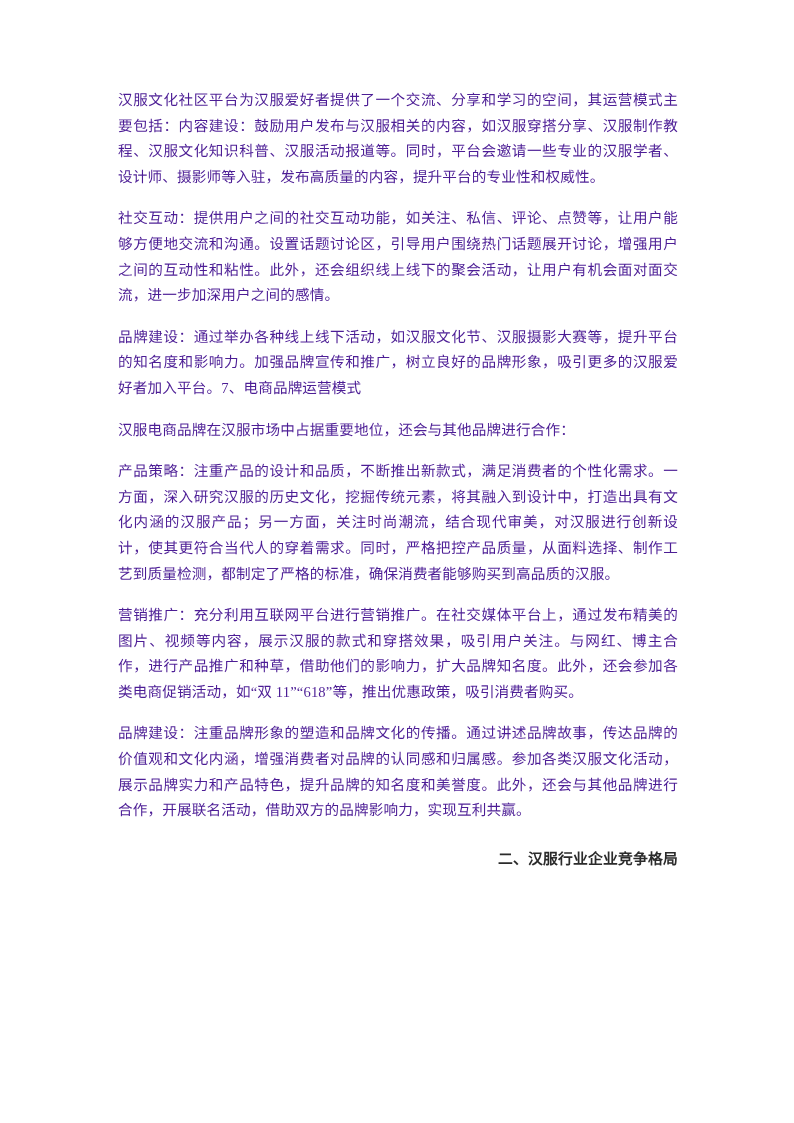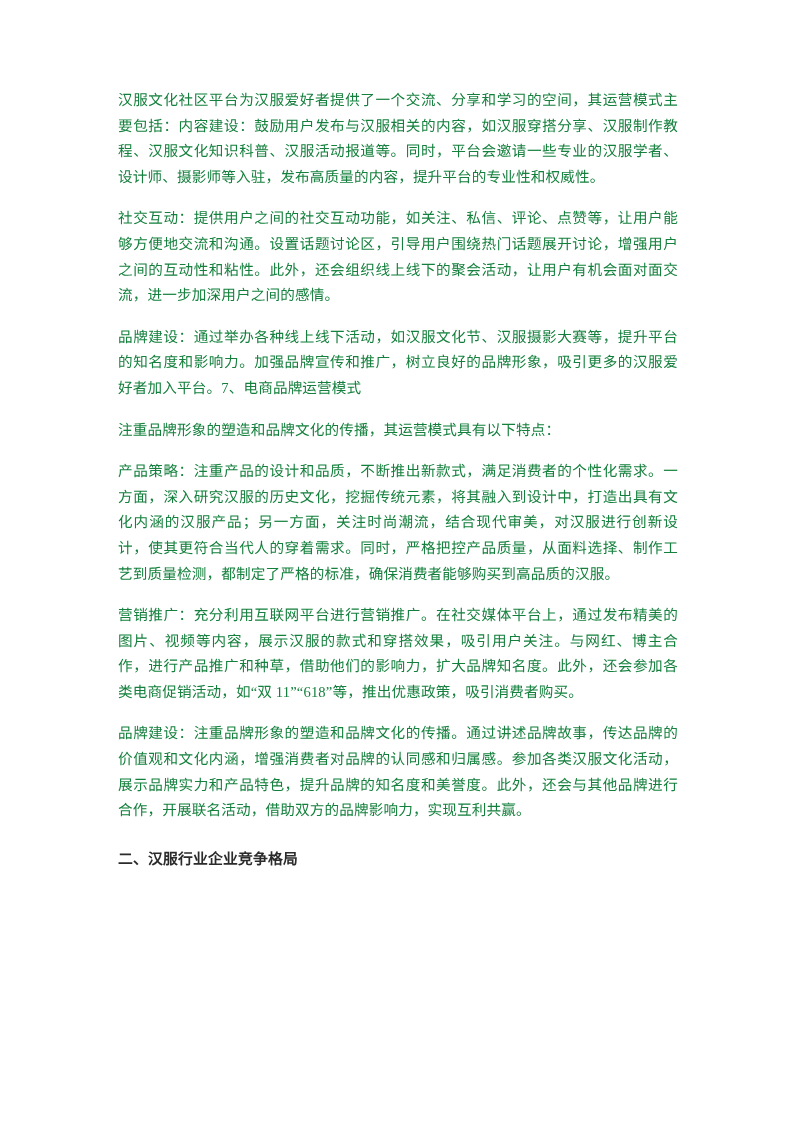--- a/index.html
+++ b/index.html
@@ -23,56 +23,57 @@
     position: absolute;
     left: 118px;
     top: 88px;
     width: 560px;
   }
 
   .para {
     font-family: "Liberation Serif", "DejaVu Serif", serif;
     font-size: 14.6px;
     line-height: 25.6px;
-    color: #15803d;
+    color: #4c1d95;
     text-align: justify;
     text-justify: inter-ideograph;
     margin: 0 0 16px 0;
     letter-spacing: 0.15px;
     word-break: break-all;
   }
 
   .para:last-of-type {
     margin-bottom: 11px;
   }
 
   .section-heading {
     font-family: "Liberation Sans", "DejaVu Sans", sans-serif;
     font-size: 14.8px;
     line-height: 26px;
     font-weight: bold;
     color: #2b2b2b;
     margin: 22px 0 0 0;
     letter-spacing: 0.2px;
+    text-align: right;
   }
 </style>
 </head>
 <body>
 
 <div class="page">
   <div class="page-body">
 
     <p class="para">汉服文化社区平台为汉服爱好者提供了一个交流、分享和学习的空间，其运营模式主要包括：内容建设：鼓励用户发布与汉服相关的内容，如汉服穿搭分享、汉服制作教程、汉服文化知识科普、汉服活动报道等。同时，平台会邀请一些专业的汉服学者、设计师、摄影师等入驻，发布高质量的内容，提升平台的专业性和权威性。</p>
 
     <p class="para">社交互动：提供用户之间的社交互动功能，如关注、私信、评论、点赞等，让用户能够方便地交流和沟通。设置话题讨论区，引导用户围绕热门话题展开讨论，增强用户之间的互动性和粘性。此外，还会组织线上线下的聚会活动，让用户有机会面对面交流，进一步加深用户之间的感情。</p>
 
 
     <p class="para">品牌建设：通过举办各种线上线下活动，如汉服文化节、汉服摄影大赛等，提升平台的知名度和影响力。加强品牌宣传和推广，树立良好的品牌形象，吸引更多的汉服爱好者加入平台。7、电商品牌运营模式</p>
 
-    <p class="para">注重品牌形象的塑造和品牌文化的传播，其运营模式具有以下特点：</p>
+    <p class="para">汉服电商品牌在汉服市场中占据重要地位，还会与其他品牌进行合作：</p>
 
     <p class="para">产品策略：注重产品的设计和品质，不断推出新款式，满足消费者的个性化需求。一方面，深入研究汉服的历史文化，挖掘传统元素，将其融入到设计中，打造出具有文化内涵的汉服产品；另一方面，关注时尚潮流，结合现代审美，对汉服进行创新设计，使其更符合当代人的穿着需求。同时，严格把控产品质量，从面料选择、制作工艺到质量检测，都制定了严格的标准，确保消费者能够购买到高品质的汉服。</p>
 
     <p class="para">营销推广：充分利用互联网平台进行营销推广。在社交媒体平台上，通过发布精美的图片、视频等内容，展示汉服的款式和穿搭效果，吸引用户关注。与网红、博主合作，进行产品推广和种草，借助他们的影响力，扩大品牌知名度。此外，还会参加各类电商促销活动，如“双 11”“618”等，推出优惠政策，吸引消费者购买。</p>
 
 
     <p class="para">品牌建设：注重品牌形象的塑造和品牌文化的传播。通过讲述品牌故事，传达品牌的价值观和文化内涵，增强消费者对品牌的认同感和归属感。参加各类汉服文化活动，展示品牌实力和产品特色，提升品牌的知名度和美誉度。此外，还会与其他品牌进行合作，开展联名活动，借助双方的品牌影响力，实现互利共赢。</p>
 
     <h2 class="section-heading">二、汉服行业企业竞争格局</h2>
 

